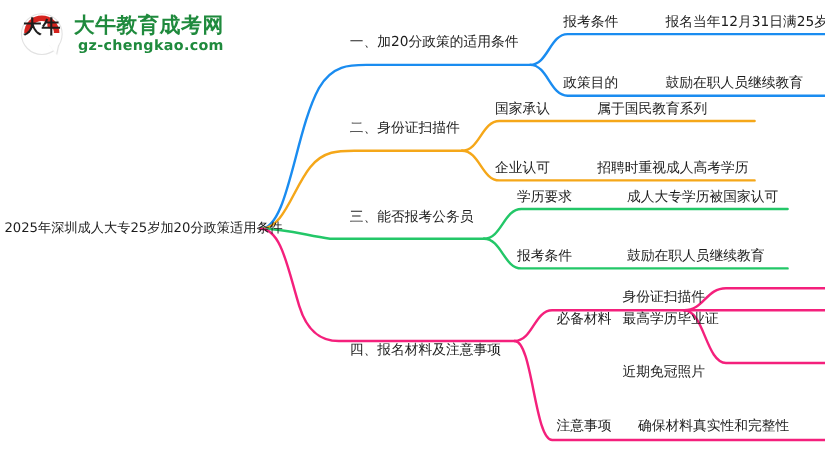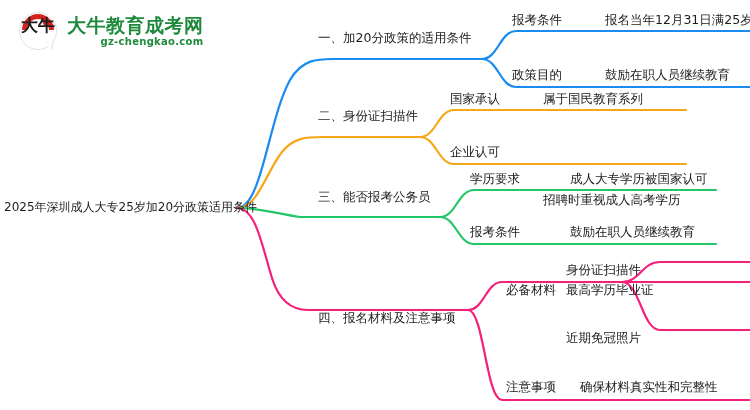--- a/index.html
+++ b/index.html
@@ -114,21 +114,21 @@
   }
   #logo-text { display: flex; flex-direction: column; justify-content: center; align-items: flex-end; }
   #logo-cn {
     font-size: 19px;
     font-weight: bold;
     color: #1f8a3d;
     line-height: 1.05;
     letter-spacing: 0.5px;
   }
   #logo-en {
-    font-size: 10px;
+    font-size: 13px;
     font-weight: bold;
     color: #1f8a3d;
     line-height: 1.2;
     letter-spacing: 0.3px;
   }
 </style>
 </head>
 <body>
 
 <div id="mindmap-root">
@@ -181,21 +181,21 @@
   <div class="node-label lvl1" style="left:318px; top:32px;">一、加20分政策的适用条件</div>
   <div class="node-label lvl2" style="left:512px; top:14px;">报考条件</div>
   <div class="node-label lvl3" style="left:605px; top:14px;">报名当年12月31日满25岁</div>
   <div class="node-label lvl2" style="left:512px; top:69px;">政策目的</div>
   <div class="node-label lvl3" style="left:605px; top:69px;">鼓励在职人员继续教育</div>
 
   <div class="node-label lvl1" style="left:318px; top:110px;">二、身份证扫描件</div>
   <div class="node-label lvl2" style="left:450px; top:93px;">国家承认</div>
   <div class="node-label lvl3" style="left:543px; top:93px;">属于国民教育系列</div>
   <div class="node-label lvl2" style="left:450px; top:146px;text-align:center;">企业认可</div>
-  <div class="node-label lvl3" style="left:543px; top:146px;margin-top:48px;">招聘时重视成人高考学历</div>
+  <div class="node-label lvl3" style="left:543px; top:146px;">招聘时重视成人高考学历</div>
 
   <div class="node-label lvl1" style="left:318px; top:191px;">三、能否报考公务员</div>
   <div class="node-label lvl2" style="left:470px; top:173px;">学历要求</div>
   <div class="node-label lvl3" style="left:570px; top:173px;">成人大专学历被国家认可</div>
   <div class="node-label lvl2" style="left:470px; top:226px;">报考条件</div>
   <div class="node-label lvl3" style="left:570px; top:226px;">鼓励在职人员继续教育</div>
 
   <div class="node-label lvl1" style="left:318px; top:312px;">四、报名材料及注意事项</div>
   <div class="node-label lvl2" style="left:506px; top:284px;">必备材料</div>
   <div class="node-label lvl3" style="left:566px; top:264px;">身份证扫描件</div>

